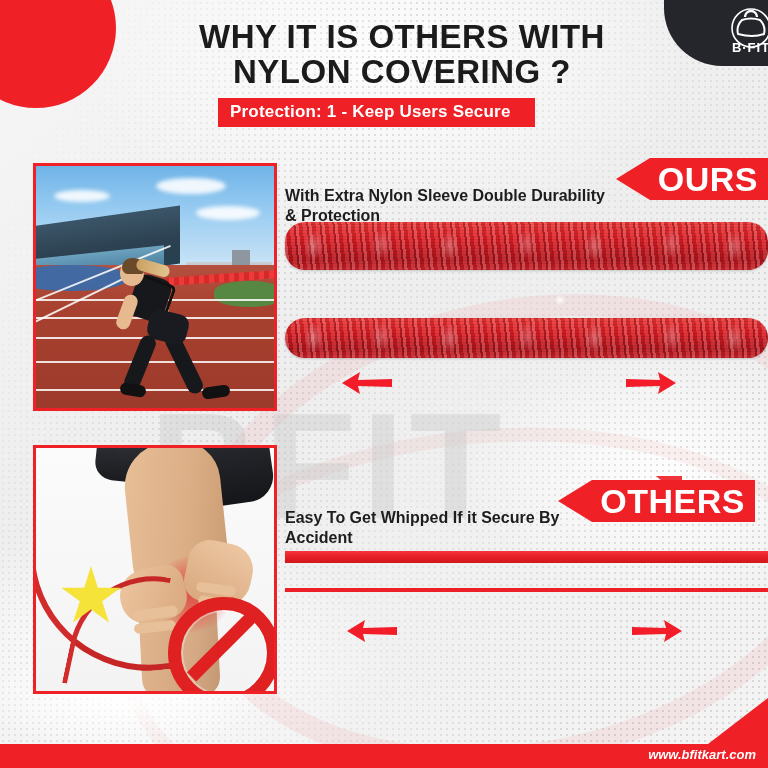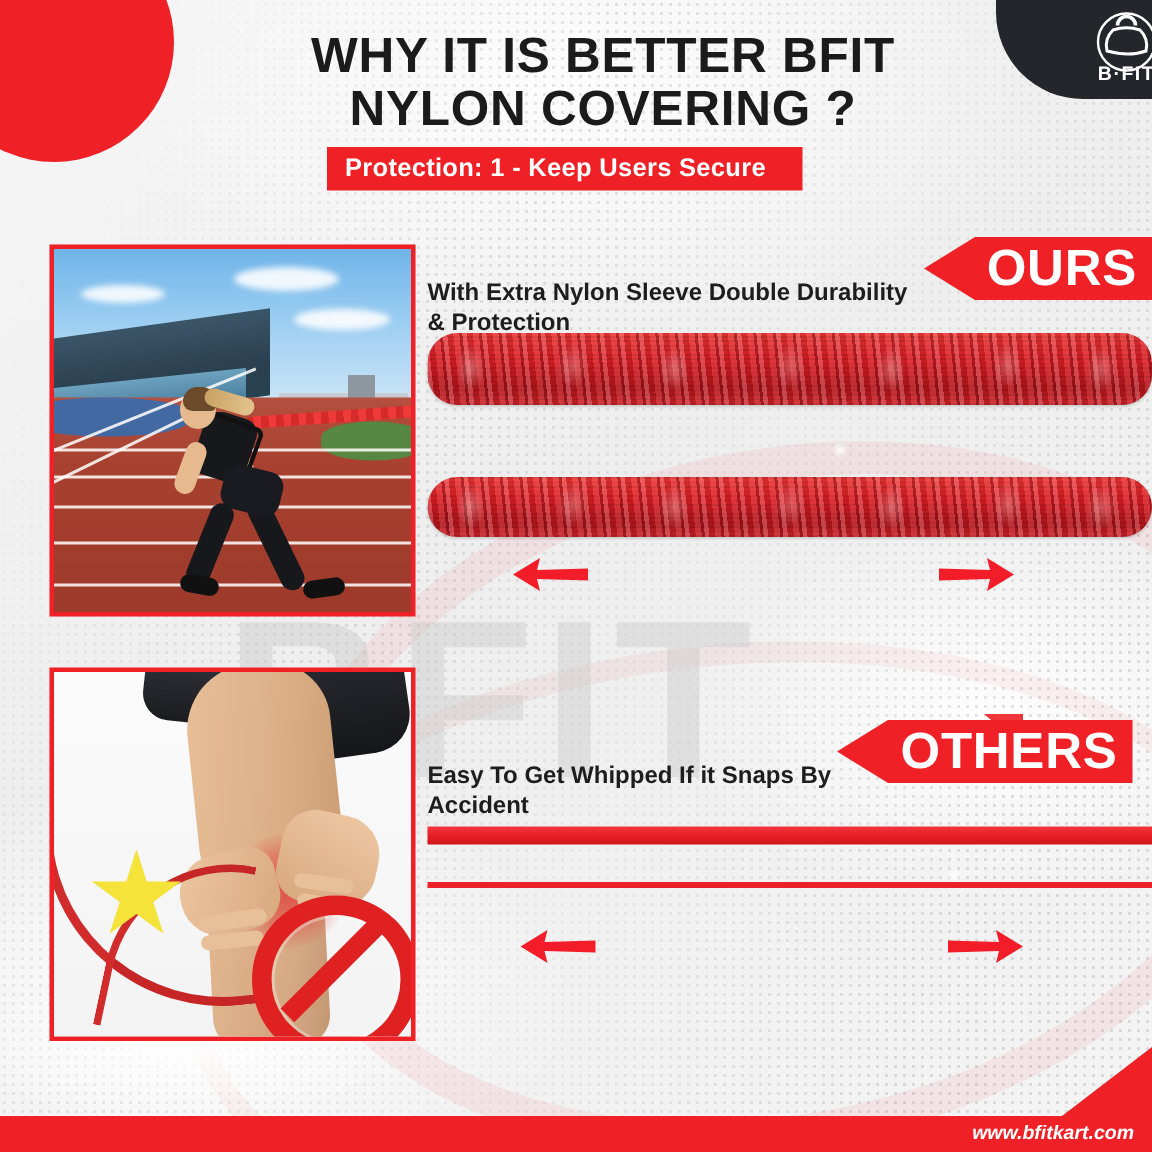--- a/index.html
+++ b/index.html
@@ -343,21 +343,21 @@
           <circle cx="23" cy="21" r="19" fill="none" stroke="#ffffff" stroke-width="1.6"></circle>
           <path d="M17 10 a6 6 0 0 1 12 0" fill="none" stroke="#ffffff" stroke-width="2.4"></path>
           <path d="M14 13 q9 -3 18 0 q6 6 4 14 q-11 4 -26 0 q-2 -8 4 -14 z" fill="none" stroke="#ffffff" stroke-width="2"></path>
         </svg>
       </span>
       <span class="logo-text">B·FIT</span>
     </div>
   </div>
 
   <div class="heading">
-    <div>WHY IT IS BETTER BFIT</div>
+    <div>WHY IT IS OTHERS WITH</div>
     <div>NYLON COVERING ?</div>
   </div>
   <div class="subbar">Protection: 1 - Keep Users Secure</div>
 
   <div class="photo" id="photo-runner">
     <div class="sky"></div>
     <div class="cloud" style="left:120px;top:12px;width:70px;height:16px;"></div>
     <div class="cloud" style="left:18px;top:24px;width:56px;height:12px;"></div>
     <div class="cloud" style="left:160px;top:40px;width:64px;height:14px;"></div>
     <div class="building"></div>
@@ -416,21 +416,21 @@
     <div class="flag-arrow"></div>
     <div class="flag-body">OURS</div>
   </div>
 
   <div class="flag" id="flag-others">
     <div class="flag-arrow"></div>
     <div class="flag-body">OTHERS</div>
   </div>
 
   <div class="caption" id="caption-ours">With Extra Nylon Sleeve Double Durability &amp; Protection</div>
-  <div class="caption" id="caption-others">Easy To Get Whipped If it Snaps By Accident</div>
+  <div class="caption" id="caption-others">Easy To Get Whipped If it Secure By Accident</div>
 
   <div class="nylon-band" id="band-ours-1"></div>
   <div class="nylon-band" id="band-ours-2"></div>
 
   <div id="band-others-1"></div>
   <div id="band-others-2"></div>
 
   <div class="arrow" id="arrow-ours-left">
     <svg width="54" height="26" viewBox="0 0 54 26">
       <path d="M2 13 L20 2 L18 10 L52 9 L52 17 L18 16 L20 24 Z" fill="#f21d28"></path>

